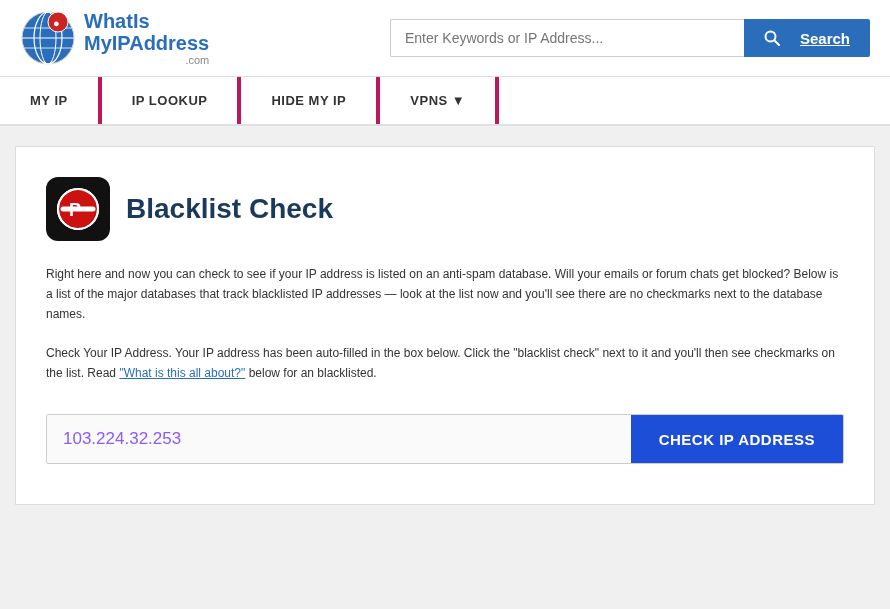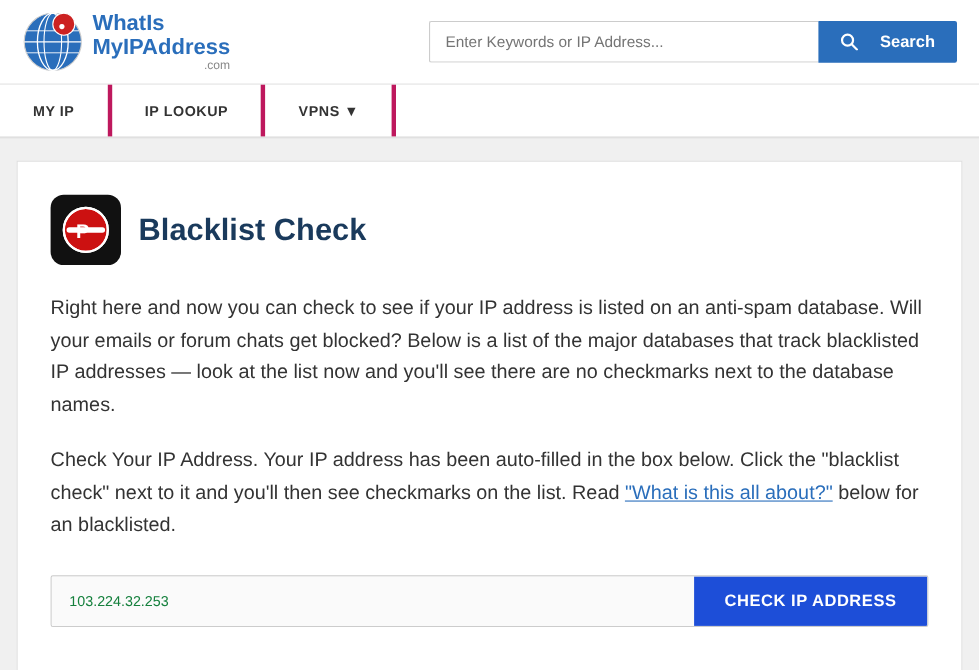--- a/index.html
+++ b/index.html
@@ -50,20 +50,21 @@
       color: #fff;
       border: none;
       padding: 10px 20px;
       font-size: 15px;
       font-weight: bold;
       cursor: pointer;
       border-radius: 0 2px 2px 0;
       display: flex;
       align-items: center;
       gap: 20px;
+      text-decoration: underline;
     }
 
     
     .nav {
       background: #fff;
       border-bottom: 2px solid #e0e0e0;
       display: flex;
     }
     .nav-item {
       padding: 16px 30px;
@@ -106,43 +107,43 @@
       flex-shrink: 0;
     }
     .page-title {
       font-size: 28px;
       font-weight: bold;
       color: #1a3a5c;
     }
 
     
     .body-text {
-      font-size: 18px;
+      font-size: 12px;
       line-height: 1.65;
       color: #333;
       margin-bottom: 20px;
     }
     .body-text a {
       color: #2a6ebb;
       text-decoration: underline;
     }
 
     
     .ip-check-area {
       display: flex;
       margin-top: 30px;
       border: 1px solid #ccc;
       border-radius: 2px;
       overflow: hidden;
     }
     .ip-input {
       flex: 1;
       padding: 14px 16px;
-      font-size: 13px;
-      color: #15803d;
+      font-size: 17px;
+      color: #8b5cf6;
       border: none;
       outline: none;
       background: #fafafa;
     }
     .check-button {
       background: #1d4ed8;
       color: #fff;
       border: none;
       padding: 14px 28px;
       font-size: 15px;
@@ -186,20 +187,21 @@
         <line x1="10.5" y1="10.5" x2="15" y2="15" stroke="#fff" stroke-width="2" stroke-linecap="round"></line>
       </svg>
       <span>Search</span>
     </button>
   </div>
 </div>
 
 <nav class="nav">
   <div class="nav-item">MY IP</div>
   <div class="nav-item">IP LOOKUP</div>
+  <div class="nav-item">HIDE MY IP</div>
   <div class="nav-item">VPNS ▼</div>
 </nav>
 
 <div class="main">
   <div class="page-title-row">
     <div class="blacklist-icon">
 
       <svg width="46" height="46" viewBox="0 0 46 46" xmlns="http://www.w3.org/2000/svg">
         <circle cx="23" cy="23" r="20" fill="#cc1111" stroke="#fff" stroke-width="2"></circle>
         <line x1="8" y1="23" x2="38" y2="23" stroke="#fff" stroke-width="5" stroke-linecap="round"></line>

